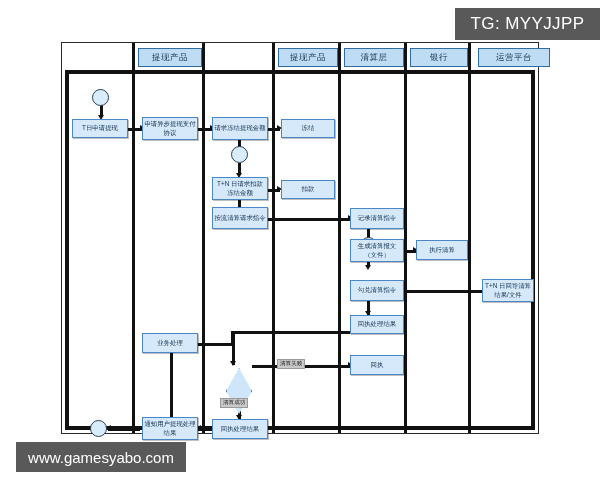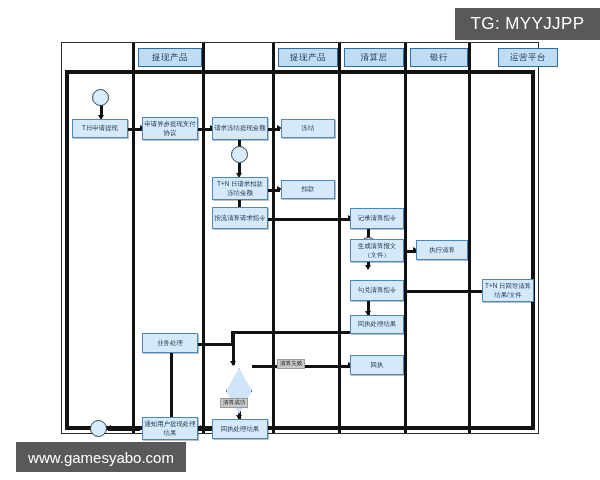--- a/index.html
+++ b/index.html
@@ -66,21 +66,21 @@
     <div class="lane" style="left:143px;width:70px;"></div>
     <div class="lane" style="left:213px;width:66px;"></div>
     <div class="lane" style="left:279px;width:66px;"></div>
     <div class="lane" style="left:345px;width:64px;"></div>
     <div class="lane last" style="left:409px;width:66px;"></div>
 
     <div class="lane-head" style="left:76px;width:64px;">提现产品</div>
     <div class="lane-head" style="left:216px;width:60px;">提现产品</div>
     <div class="lane-head" style="left:282px;width:60px;">清算层</div>
     <div class="lane-head" style="left:348px;width:58px;text-align:right;">银行</div>
-    <div class="lane-head" style="left:436px;width:60px;text-align:center;">运营平台</div>
+    <div class="lane-head" style="left:416px;width:72px;text-align:center;">运营平台</div>
 
     <div class="lane-sep"></div>
     <div class="lane-bottom"></div>
     <div class="frame-left"></div>
     <div class="frame-right"></div>
   </div>
 
   <div class="h" style="left:66px;top:85px;width:14px;"></div>
   <div class="arrow-r" style="left:78px;top:82px;"></div>
 

